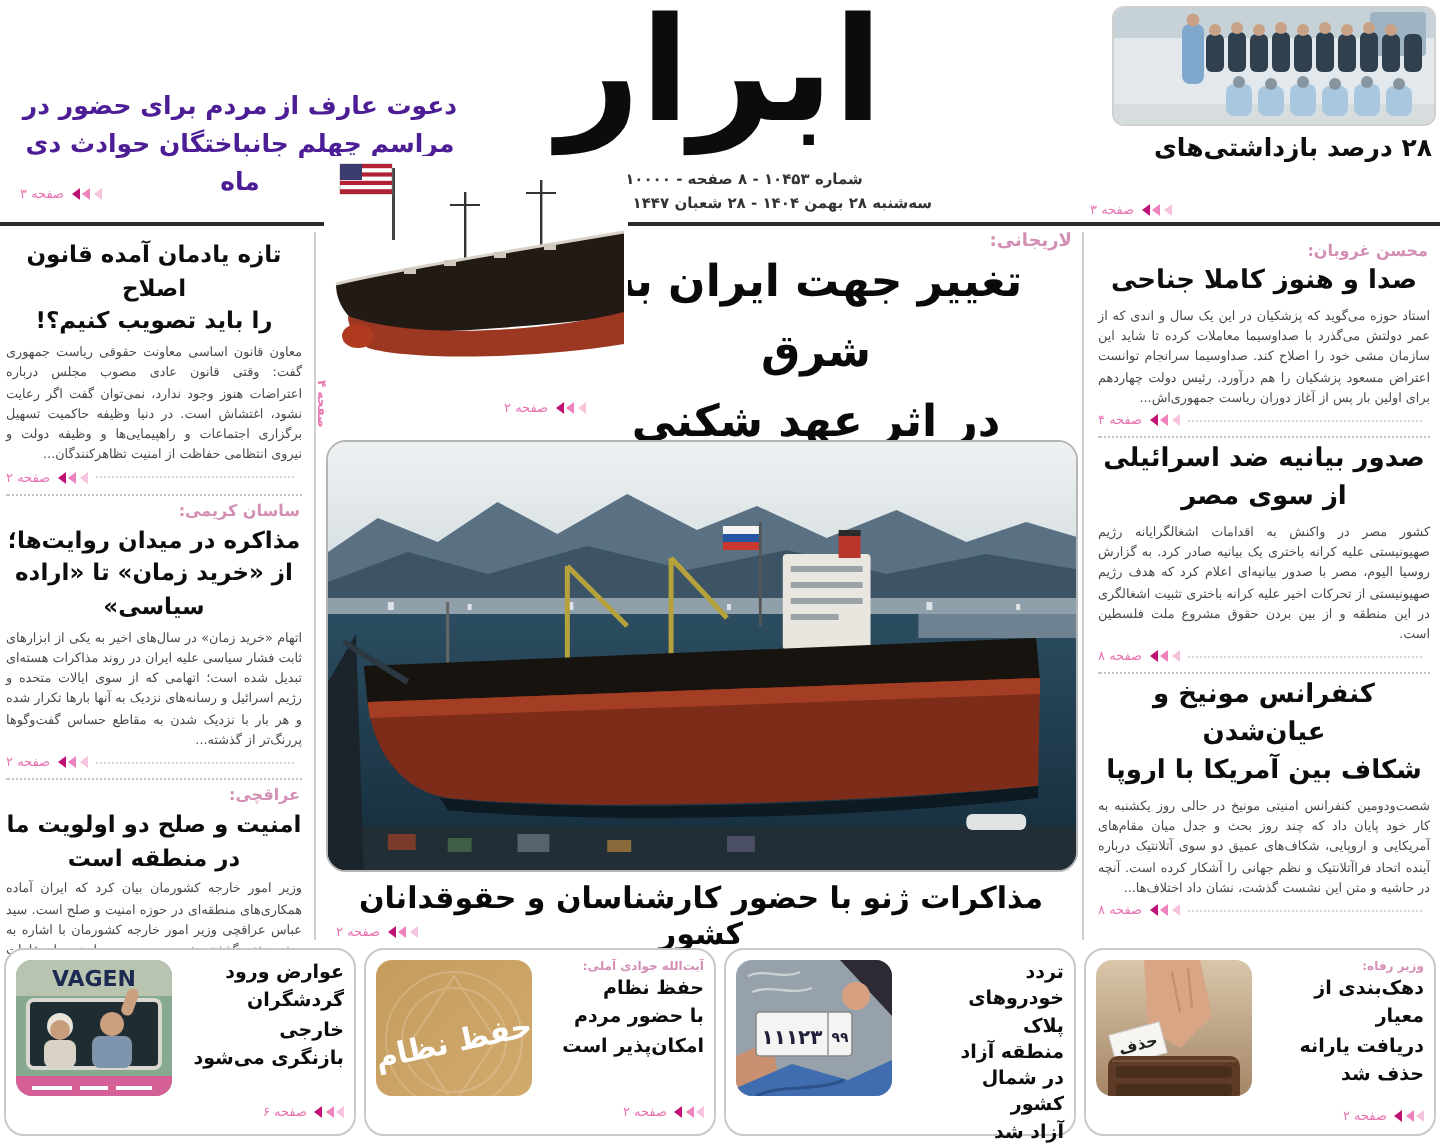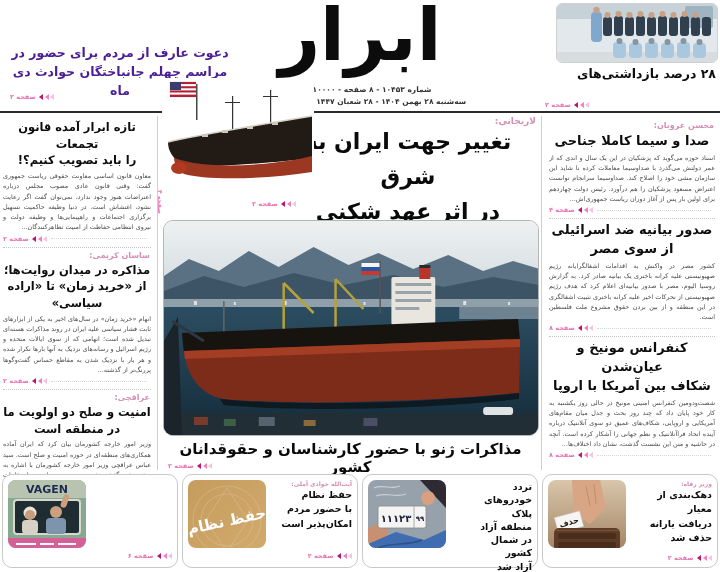--- a/index.html
+++ b/index.html
@@ -16,21 +16,21 @@
   
   .tl-head{position:absolute;left:2px;top:44px;width:236px;text-align:center;direction:rtl;
            font-size:12.5px;font-weight:bold;line-height:1.5;color:#4c1d95;}
   .tr-photo{position:absolute;left:556px;top:3px;width:160px;height:58px;border-radius:6px;
             overflow:hidden;border:1px solid #d0d0d0;}
   .tr-head{position:absolute;left:540px;top:65px;width:176px;text-align:right;direction:rtl;
            font-size:12.5px;font-weight:bold;line-height:1.45;color:#0e0e0e;}
 
   
   .pmark{display:inline-flex;align-items:center;gap:1.5px;direction:ltr;}
-  .pmark .lbl{font-size:6.5px;color:#e874b2;font-weight:bold;margin-right:2px;white-space:nowrap;}
+  .pmark .lbl{font-size:6.5px;color:#e874b2;font-weight:normal;margin-right:2px;white-space:nowrap;}
   .tri{width:0;height:0;border-top:3px solid transparent;border-bottom:3px solid transparent;
        border-right:4.5px solid #c01274;display:inline-block;}
   .tri.m{border-right-color:#ee82bd;}
   .tri.l{border-right-color:#f6c3de;}
   .pmark-row{display:flex;align-items:center;direction:ltr;margin-top:2px;}
   .dot-tail{flex:1;border-top:1px dotted #d8d8d8;margin:0 4px;}
 
   
   .v-div{position:absolute;top:116px;height:354px;width:1px;background:#cfcfcf;}
   .colL{position:absolute;left:0;top:117px;width:155px;box-sizing:border-box;padding:1px 4px 0 3px;direction:rtl;}
@@ -155,21 +155,21 @@
     <i class="tri l"></i>
   </span>
 
   <div class="v-div" style="left:157px;"></div>
   <div class="v-div" style="left:541px;"></div>
 
   <div class="colL">
     <section class="art">
 
       <h3 class="ah">
-        <span class="l">تازه ابرار آمده قانون تجمعات</span>
+        <span class="l">تازه یادمان آمده قانون اصلاح</span>
         <span class="l">را باید تصویب کنیم؟!</span>
       </h3>
       <p class="body">معاون قانون اساسی معاونت حقوقی ریاست جمهوری گفت: وقتی قانون عادی مصوب مجلس درباره اعتراضات هنوز وجود ندارد، نمی‌توان گفت اگر رعایت نشود، اغتشاش است. در دنیا وظیفه حاکمیت تسهیل برگزاری اجتماعات و راهپیمایی‌ها و وظیفه دولت و نیروی انتظامی حفاظت از امنیت تظاهرکنندگان...</p>
       <div class="pmark-row">
         <span class="pmark">
           <span class="lbl">صفحه ۲</span>
           <i class="tri"></i>
           <i class="tri m"></i>
           <i class="tri l"></i>
         </span>
@@ -211,21 +211,21 @@
         </span>
         <span class="dot-tail"></span>
       </div>
     </section>
   </div>
 
   <div class="colR">
     <section class="art">
       <div class="kick">محسن غروبان:</div>
       <h3 class="ah">
-        <span class="l">صدا و سیما کاملا جناحی</span>
+        <span class="l">صدا و هنوز کاملا جناحی</span>
       </h3>
       <p class="body">استاد حوزه می‌گوید که پزشکیان در این یک سال و اندی که از عمر دولتش می‌گذرد با صداوسیما معاملات کرده تا شاید این سازمان مشی خود را اصلاح کند. صداوسیما سرانجام توانست اعتراض مسعود پزشکیان را هم درآورد. رئیس دولت چهاردهم برای اولین بار پس از آغاز دوران ریاست جمهوری‌اش...</p>
       <div class="pmark-row">
         <span class="pmark">
           <span class="lbl">صفحه ۴</span>
           <i class="tri"></i>
           <i class="tri m"></i>
           <i class="tri l"></i>
         </span>
         <span class="dot-tail"></span>
@@ -383,20 +383,26 @@
   <span class="pmark geneva-mark">
     <span class="lbl">صفحه ۲</span>
     <i class="tri"></i>
     <i class="tri m"></i>
     <i class="tri l"></i>
   </span>
 
   <div class="bbox" style="left:2px;">
     <div class="bx-text">
 
+      <div class="bx-h">
+        <span class="l">عوارض ورود</span>
+        <span class="l">گردشگران خارجی</span>
+        <span class="l">بازنگری می‌شود</span>
+
+      </div>
       <div class="bx-marker">
         <span class="pmark">
           <span class="lbl">صفحه ۶</span>
           <i class="tri"></i>
           <i class="tri m"></i>
           <i class="tri l"></i>
         </span>
       </div>
     </div>
     <div class="bx-img">

